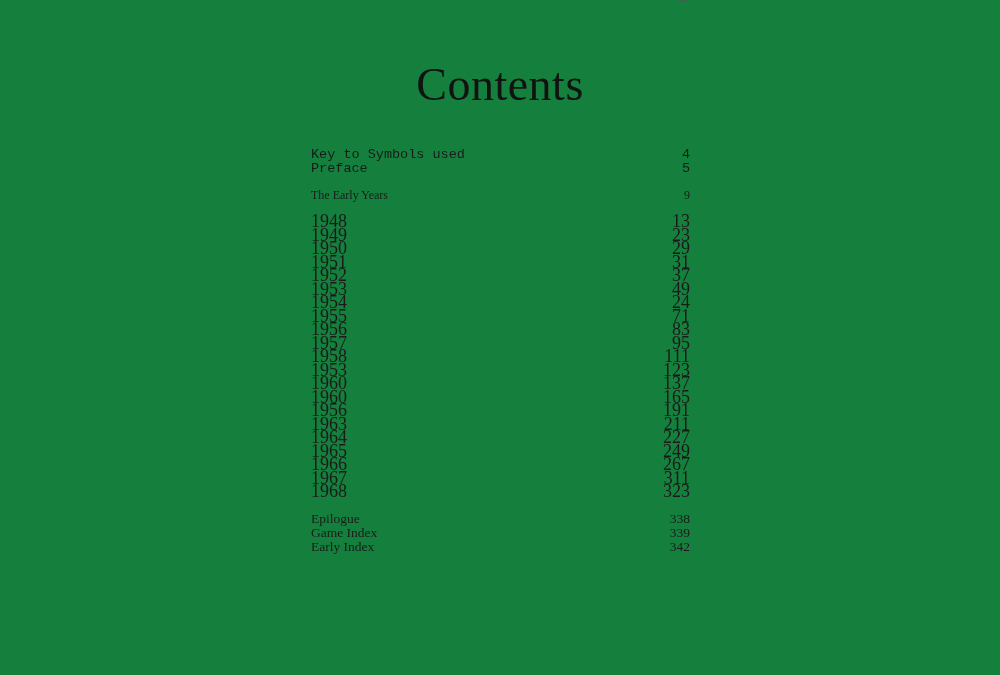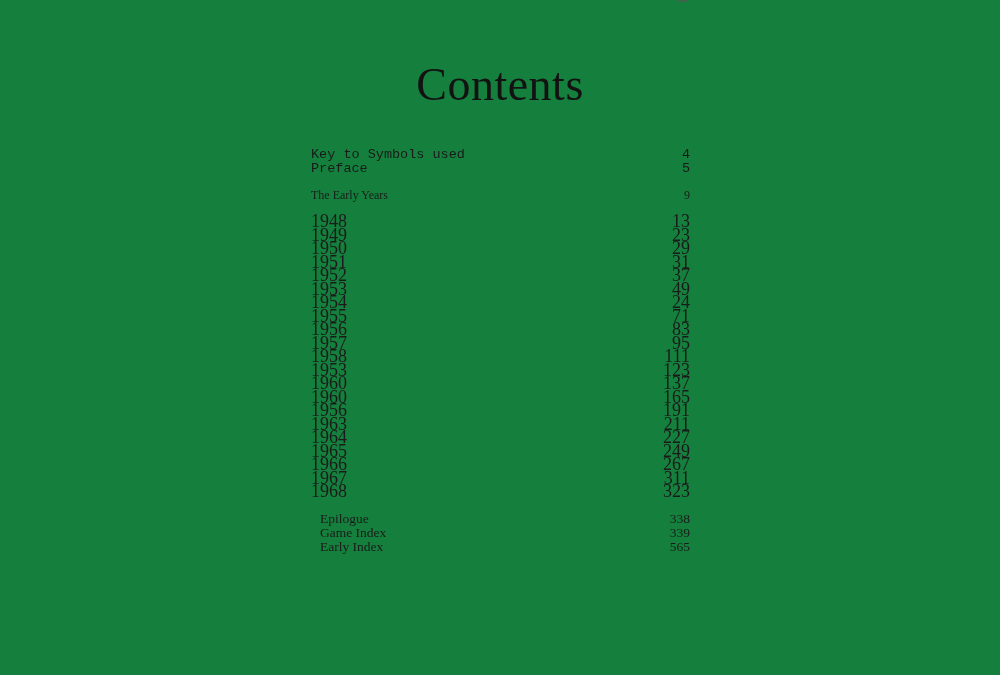--- a/index.html
+++ b/index.html
@@ -70,21 +70,20 @@
   }
   .years .toc-row {
     margin-bottom: 0.3px;
   }
   .front-matter .toc-row {
     margin-bottom: 0.6px;
     font-family: Liberation Mono, monospace;
   }
   .back-matter .toc-row {
     margin-bottom: 0.6px;
-    margin-left: 9px;
   }
   .tick {
     position: absolute;
     top: 0px;
     left: 678px;
     width: 10px;
     height: 2px;
     background: #555;
     opacity: 0.65;
   }
@@ -215,18 +214,18 @@
       <div class="toc-row front">
         <span class="toc-label">Epilogue</span>
         <span class="toc-page">338</span>
       </div>
       <div class="toc-row front">
         <span class="toc-label">Game Index</span>
         <span class="toc-page">339</span>
       </div>
       <div class="toc-row front">
         <span class="toc-label">Early Index</span>
-        <span class="toc-page">565</span>
+        <span class="toc-page">342</span>
       </div>
     </div>
 
   </div>
 </div>
 
 </body></html>

